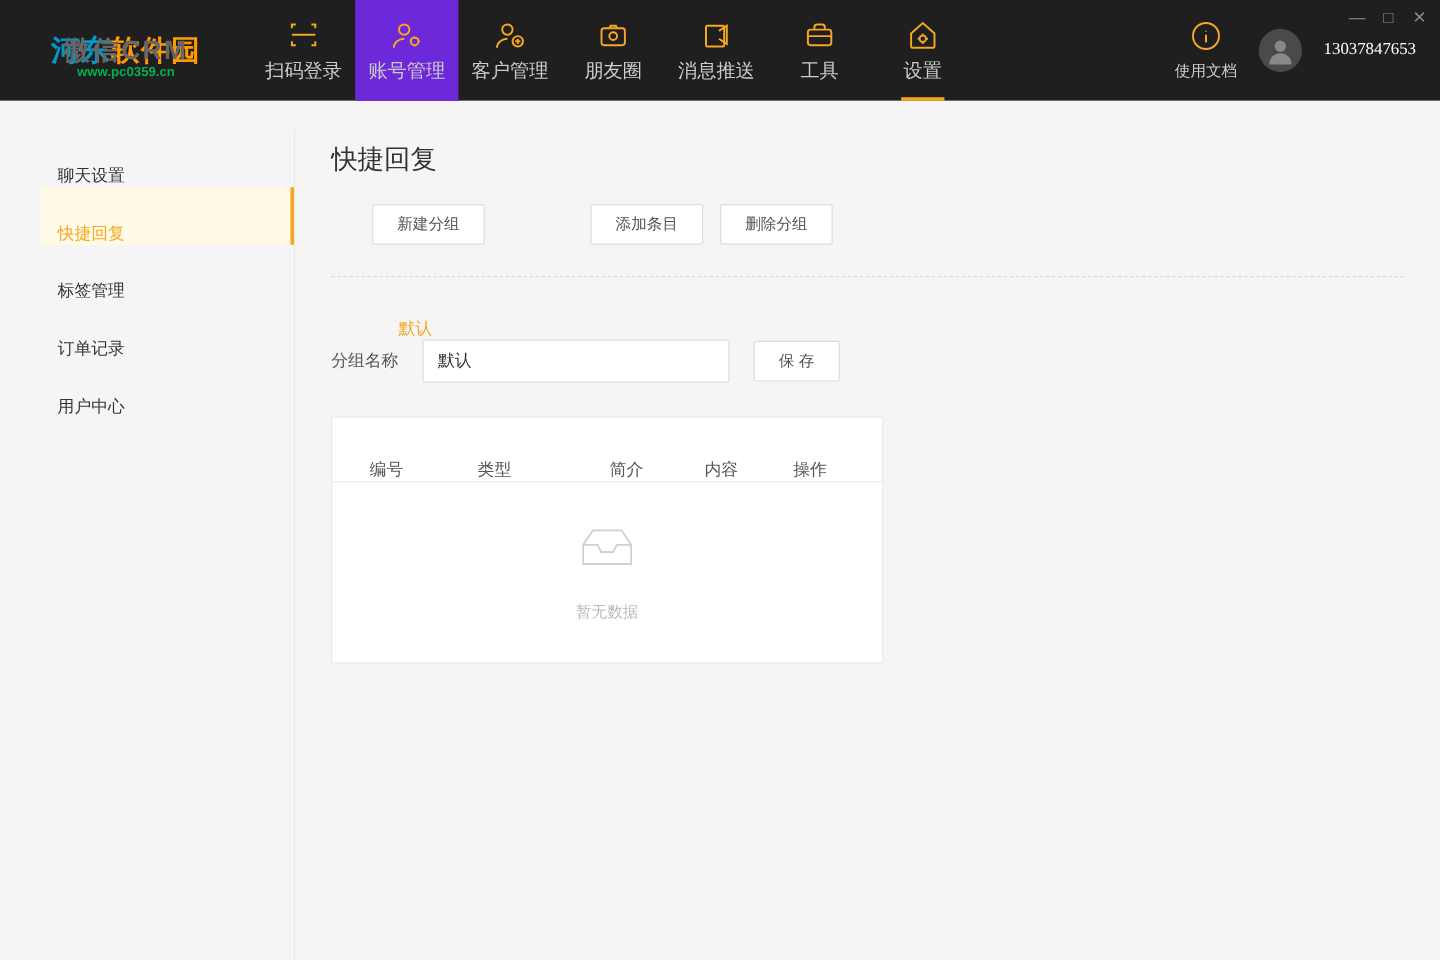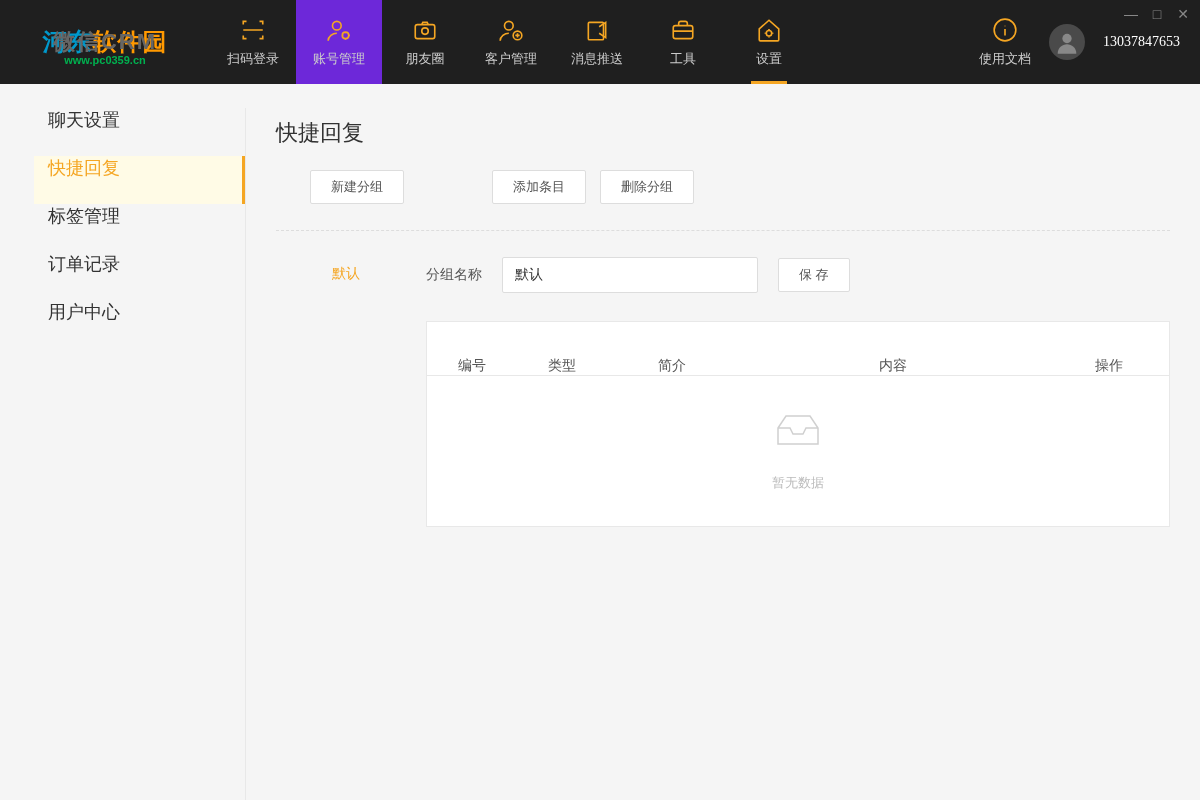--- a/index.html
+++ b/index.html
@@ -69,21 +69,21 @@
     }
     .nav-item {
       width: 86px;
       height: 84px;
       display: flex;
       flex-direction: column;
       align-items: center;
       justify-content: center;
       gap: 6px;
       cursor: pointer;
-      font-size: 13px;
+      font-size: 16px;
       color: #ccc;
       position: relative;
     }
     .nav-item.active { background: #6d28d9; }
     .nav-item.selected::after {
       content: "";
       position: absolute;
       bottom: 0;
       left: 50%;
       transform: translateX(-50%);
@@ -136,23 +136,23 @@
     }
     
     .sidebar {
       width: 246px;
       padding-left: 34px;
       border-right: 1px solid #e8e8e8;
     }
     .sidebar-item {
       height: 48px;
       display: flex;
-      align-items: flex-start;
+      align-items: flex-end;
       padding-left: 14px;
-      font-size: 18px;
+      font-size: 14px;
       color: #333;
       cursor: pointer;
       position: relative;
     }
     .sidebar-item.active {
       background: #fffbe6;
       color: #f5a623;
     }
     .sidebar-item.active::after {
       content: "";
@@ -193,20 +193,21 @@
       cursor: pointer;
       display: flex;
       align-items: center;
       border-radius: 2px;
     }
     .btn-spacer { width: 60px; }
     
     .form-area {
       display: flex;
       align-items: flex-start;
+      flex-direction: column;
     }
     .default-tab {
       width: 150px;
       padding-left: 56px;
       color: #f5a623;
       font-size: 14px;
       padding-top: 8px;
       cursor: pointer;
     }
     .form-right { flex: 1; }
@@ -288,37 +289,37 @@
             <path d="M2 22c0-4 4-7 8-7"></path>
             <circle cx="18" cy="17" r="3" stroke="#f5a623"></circle>
             <path d="M18 15v-1M18 20v1M16 17h-1M21 17h1" stroke="#f5a623"></path>
           </svg>
         </span>
       <span>账号管理</span>
     </div>
     <div class="nav-item">
       <span class="nav-icon">
           <svg width="26" height="26" viewBox="0 0 24 24">
-            <rect x="3" y="7" width="18" height="13" rx="2"></rect>
-            <circle cx="12" cy="13" r="3"></circle>
-            <path d="M9 7l1-2h4l1 2"></path>
-          </svg>
-        </span>
-      <span>朋友圈</span>
-    </div>
-    <div class="nav-item">
-      <span class="nav-icon">
-          <svg width="26" height="26" viewBox="0 0 24 24">
             <circle cx="10" cy="8" r="4"></circle>
             <path d="M2 22c0-4 4-7 8-7"></path>
             <circle cx="18" cy="17" r="4"></circle>
             <path d="M18 15v4M16 17h4"></path>
           </svg>
         </span>
       <span>客户管理</span>
+    </div>
+    <div class="nav-item">
+      <span class="nav-icon">
+          <svg width="26" height="26" viewBox="0 0 24 24">
+            <rect x="3" y="7" width="18" height="13" rx="2"></rect>
+            <circle cx="12" cy="13" r="3"></circle>
+            <path d="M9 7l1-2h4l1 2"></path>
+          </svg>
+        </span>
+      <span>朋友圈</span>
     </div>
     <div class="nav-item">
       <span class="nav-icon">
           <svg width="26" height="26" viewBox="0 0 24 24">
             <rect x="4" y="5" width="14" height="16" rx="1"></rect>
             <path d="M14 9l6-4v14l-6-4"></path>
           </svg>
         </span>
       <span>消息推送</span>
     </div>

